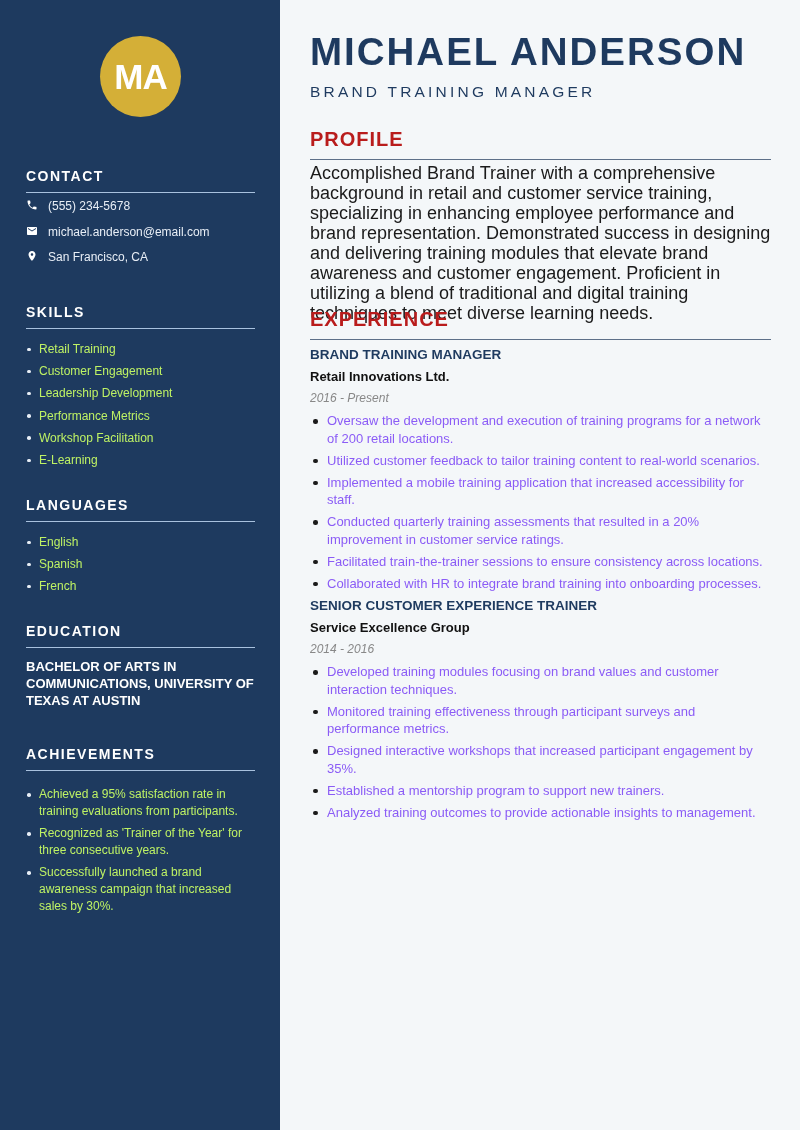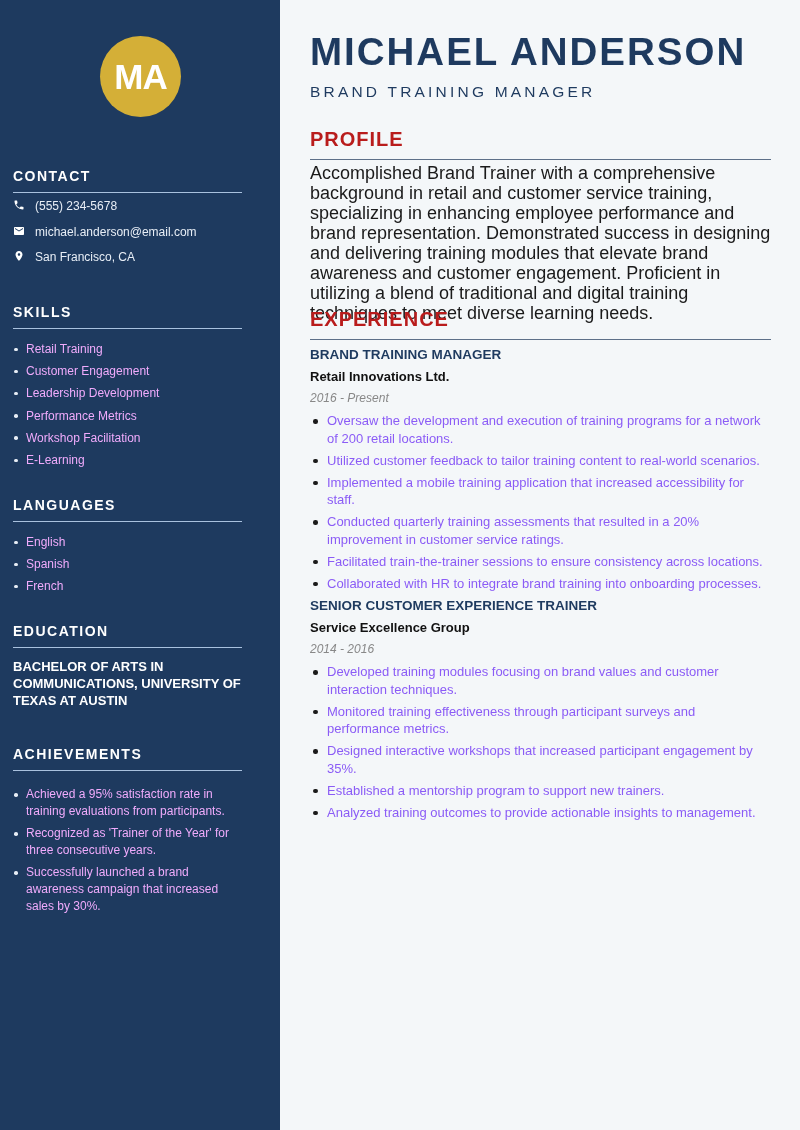--- a/index.html
+++ b/index.html
@@ -19,37 +19,37 @@
   }
   .avatar {
     position: absolute; left: 100px; top: 36px;
     width: 81px; height: 81px; border-radius: 50%;
     background: #d4af37;
     color: #ffffff;
     font-weight: bold; font-size: 35px;
     display: flex; align-items: center; justify-content: center;
     letter-spacing: -1px;
   }
-  .side-section { position: absolute; left: 13px; width: 229px; }
+  .side-section { position: absolute; left: 26px; width: 229px; }
   .side-heading {
     font-weight: bold; font-size: 14px; letter-spacing: 1.5px;
     color: #ffffff;
     padding-bottom: 8px;
     border-bottom: 1.5px solid #a9c1de;
   }
   .contact-row {
     display: flex; align-items: flex-start;
     font-size: 12px; color: #e8eef6;
     height: 25.5px;
   }
   .contact-row svg { width: 12px; height: 12px; margin-right: 10px; flex: none; }
   .side-list { list-style: none; margin-top: 9px; }
   .side-list li {
     position: relative; padding-left: 13px;
-    font-size: 12px; color: #f0abfc;
+    font-size: 12px; color: #bef264;
     line-height: 22.2px;
   }
   .side-list li::before {
     content: ""; position: absolute; left: 1px; top: 9.5px;
     width: 3.5px; height: 3.5px; background: #e8eef6; border-radius: 50%;
   }
   .ach-list li { line-height: 17px; margin-bottom: 5px; }
   .ach-list li::before { top: 7px; }
   .edu-text {
     margin-top: 10px;

